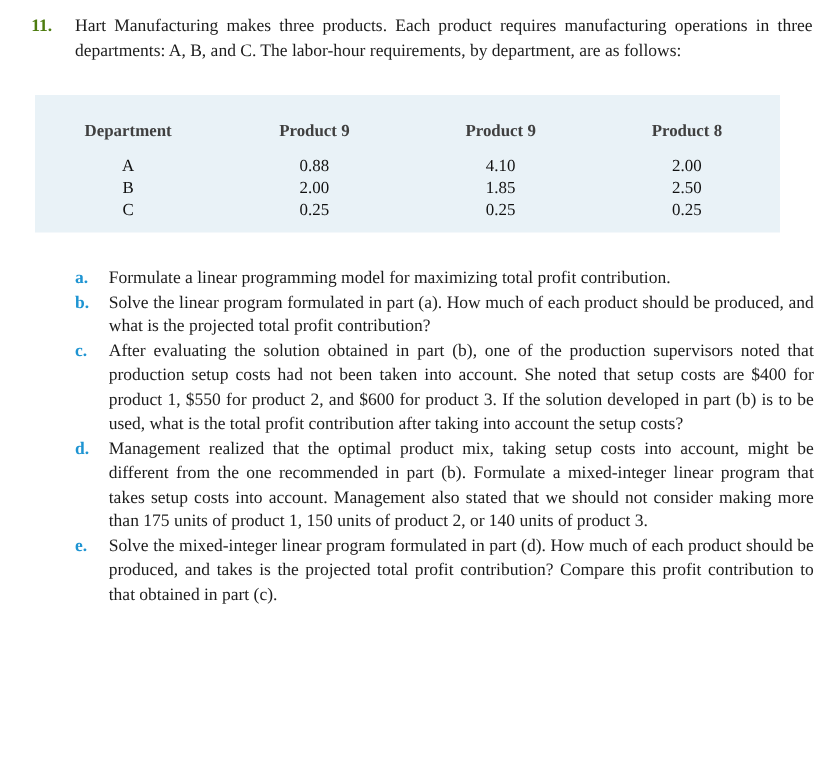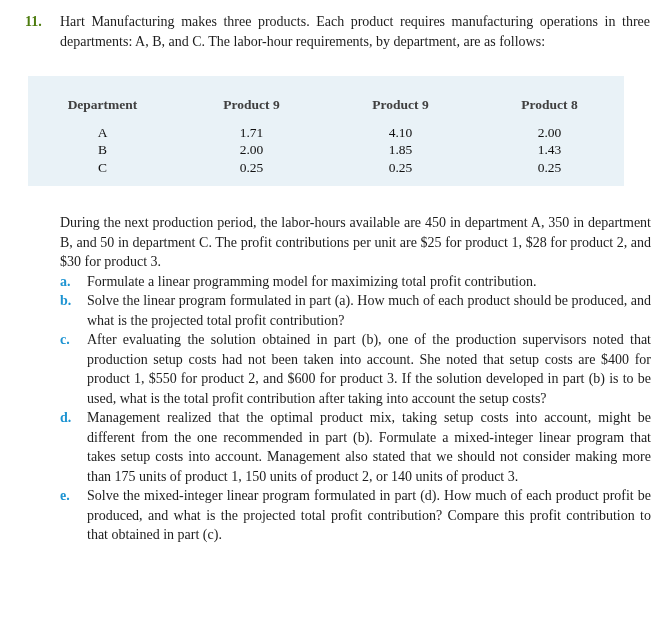--- a/index.html
+++ b/index.html
@@ -93,60 +93,59 @@
         <tr>
           <th>Department</th>
           <th>Product 9</th>
           <th>Product 9</th>
           <th>Product 8</th>
         </tr>
       </thead>
       <tbody>
         <tr>
           <td>A</td>
-          <td>1.71</td>
+          <td>0.88</td>
           <td>4.10</td>
           <td>2.00</td>
         </tr>
         <tr>
           <td>B</td>
           <td>2.00</td>
           <td>1.85</td>
-          <td>1.43</td>
+          <td>2.50</td>
         </tr>
         <tr>
           <td>C</td>
           <td>0.25</td>
           <td>0.25</td>
           <td>0.25</td>
         </tr>
       </tbody>
     </table>
   </div>
 
   <div class="body-block">
-    <div class="lead-para">During the next production period, the labor-hours available are 450 in department A, 350 in department B, and 50 in department C. The profit contributions per unit are $25 for product 1, $28 for product 2, and $30 for product 3.</div>
 
     <div class="parts">
       <div class="part">
         <span class="part-label">a.</span>
         <span class="part-text">Formulate a linear programming model for maximizing total profit contribution.</span>
       </div>
       <div class="part">
         <span class="part-label">b.</span>
         <span class="part-text">Solve the linear program formulated in part (a). How much of each product should be produced, and what is the projected total profit contribution?</span>
       </div>
       <div class="part">
         <span class="part-label">c.</span>
         <span class="part-text">After evaluating the solution obtained in part (b), one of the production supervisors noted that production setup costs had not been taken into account. She noted that setup costs are $400 for product 1, $550 for product 2, and $600 for product 3. If the solution developed in part (b) is to be used, what is the total profit contribution after taking into account the setup costs?</span>
       </div>
       <div class="part">
         <span class="part-label">d.</span>
         <span class="part-text">Management realized that the optimal product mix, taking setup costs into account, might be different from the one recommended in part (b). Formulate a mixed-integer linear program that takes setup costs into account. Management also stated that we should not consider making more than 175 units of product 1, 150 units of product 2, or 140 units of product 3.</span>
       </div>
       <div class="part">
         <span class="part-label">e.</span>
-        <span class="part-text">Solve the mixed-integer linear program formulated in part (d). How much of each product profit be produced, and what is the projected total profit contribution? Compare this profit contribution to that obtained in part (c).</span>
+        <span class="part-text">Solve the mixed-integer linear program formulated in part (d). How much of each product should be produced, and takes is the projected total profit contribution? Compare this profit contribution to that obtained in part (c).</span>
       </div>
     </div>
   </div>
 
 </div>
 
 </body></html>

